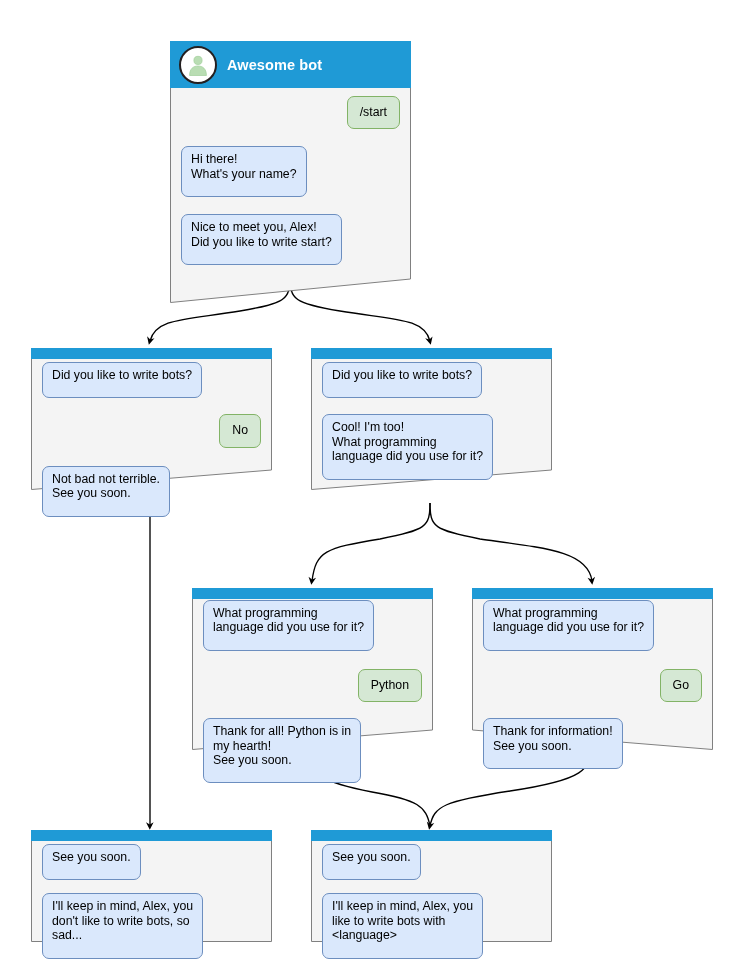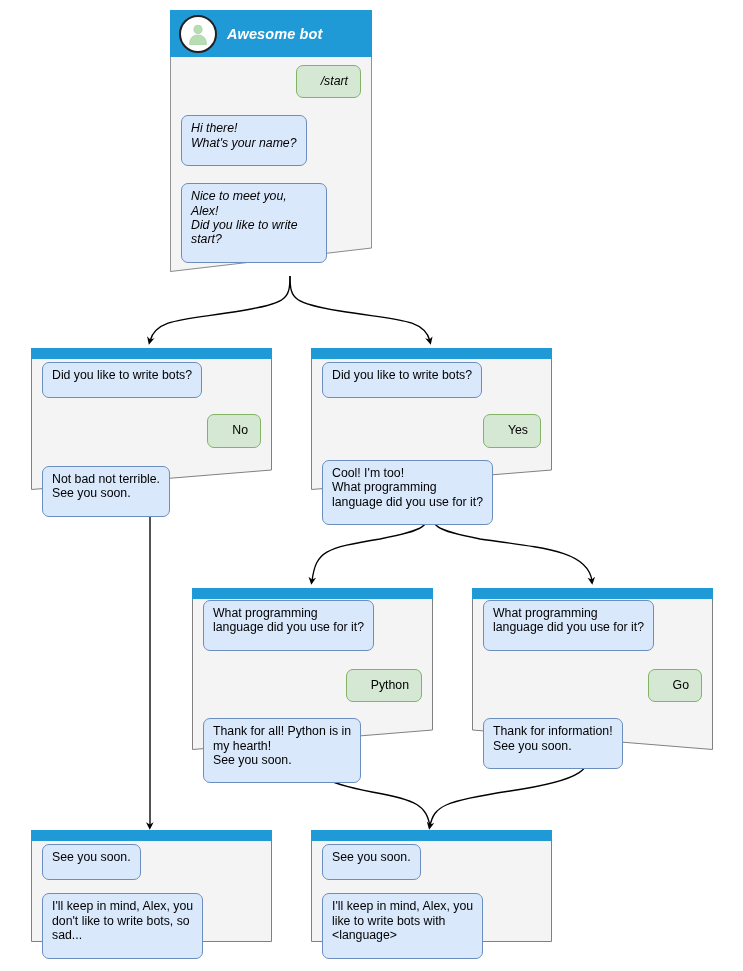--- a/index.html
+++ b/index.html
@@ -115,21 +115,21 @@
     max-width: 81%;
   }
   .bubble.bot {
     background: #dae8fc;
     border-color: #6c8ebf;
     padding: 5px 9px 15px 9px;
   }
   .bubble.user {
     background: #d5e8d4;
     border-color: #82b366;
-    padding: 8px 12px 9px 24px;
+    padding: 8px 12px 9px 12px;
   }
 </style>
 </head>
 <body>
 
 <div id="flow-canvas">
 
   <svg id="connectors" viewBox="0 0 743 971">
     <defs>
       <marker id="arrowhead" markerWidth="9" markerHeight="9" refX="4.2" refY="4.2" orient="auto" markerUnits="userSpaceOnUse">
@@ -142,21 +142,21 @@
 
     <path d="M 150,489 L 150,826" fill="none" stroke="#000000" stroke-width="1.35" marker-end="url(#arrowhead)"></path>
 
     <path d="M 430,503 C 430,527 426,530 380,539 C 325,548 316,551 312,581" fill="none" stroke="#000000" stroke-width="1.35" marker-end="url(#arrowhead)"></path>
     <path d="M 430,503 C 430,527 434,530 480,539 C 545,548 588,551 592,581" fill="none" stroke="#000000" stroke-width="1.35" marker-end="url(#arrowhead)"></path>
 
     <path d="M 312,750 C 312,775 320,782 372,792 C 418,800 426,806 430,826" fill="none" stroke="#000000" stroke-width="1.35"></path>
     <path d="M 592,742 C 592,770 584,780 510,791 C 444,801 434,806 430,826" fill="none" stroke="#000000" stroke-width="1.35" marker-end="url(#arrowhead)"></path>
   </svg>
 
-  <div class="chat-window" style="left:170px; top:10px; width:202px; height:262px;font-style:italic;">
+  <div class="chat-window" style="left:170px; top:41px; width:241px; height:262px;">
     <svg class="win-shape" viewBox="0 0 241 262" preserveAspectRatio="none">
       <path d="M0.5,0.5 L240.5,0.5 L240.5,238 L0.5,261.5 Z" fill="#f4f4f4" stroke="#808080" stroke-width="1"></path>
     </svg>
     <div class="win-content">
       <div class="win-header tall" style="background:#1f9ad6;">
         <span class="avatar">
           <svg width="24" height="24" viewBox="0 0 24 24">
             <circle cx="12" cy="7.4" r="4.1" fill="#b9ddb3" stroke="#9fcf9a" stroke-width="0.7"></circle>
             <path d="M3.6,22.5 C3.6,15.6 7.4,13 12,13 C16.6,13 20.4,15.6 20.4,22.5 Z" fill="#b9ddb3" stroke="#9fcf9a" stroke-width="0.7"></path>
           </svg>
@@ -203,23 +203,20 @@
   <div class="chat-window" style="left:311px; top:348px; width:241px; height:142px;">
     <svg class="win-shape" viewBox="0 0 241 142" preserveAspectRatio="none">
       <path d="M0.5,0.5 L240.5,0.5 L240.5,122 L0.5,141.5 Z" fill="#f4f4f4" stroke="#808080" stroke-width="1"></path>
     </svg>
     <div class="win-content">
       <div class="win-header slim" style="background:#1f9ad6;"></div>
       <div class="msgs" style="top:14px; padding:0 11px;">
         <div class="bubble-row left" style="margin-bottom:16px;">
           <div class="bubble bot">Did you like to write bots?</div>
         </div>
-        <div class="bubble-row right" style="margin-bottom:12px;">
-          <div class="bubble user">Yes</div>
-        </div>
         <div class="bubble-row left">
           <div class="bubble bot">Cool! I'm too!
 What programming
 language did you use for it?</div>
         </div>
       </div>
     </div>
   </div>
 
   <div class="chat-window" style="left:192px; top:588px; width:241px; height:162px;">

